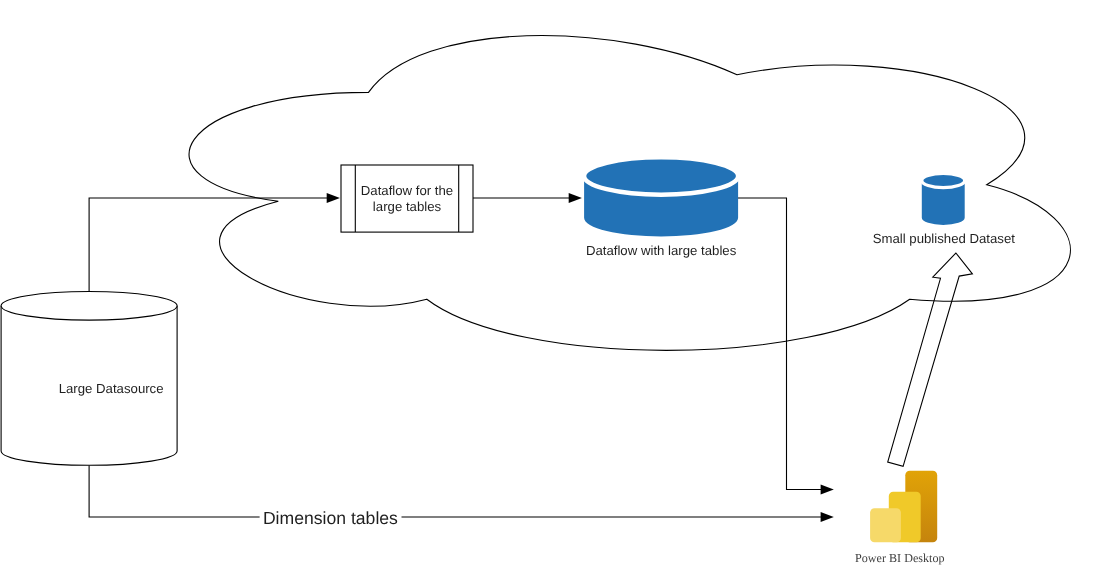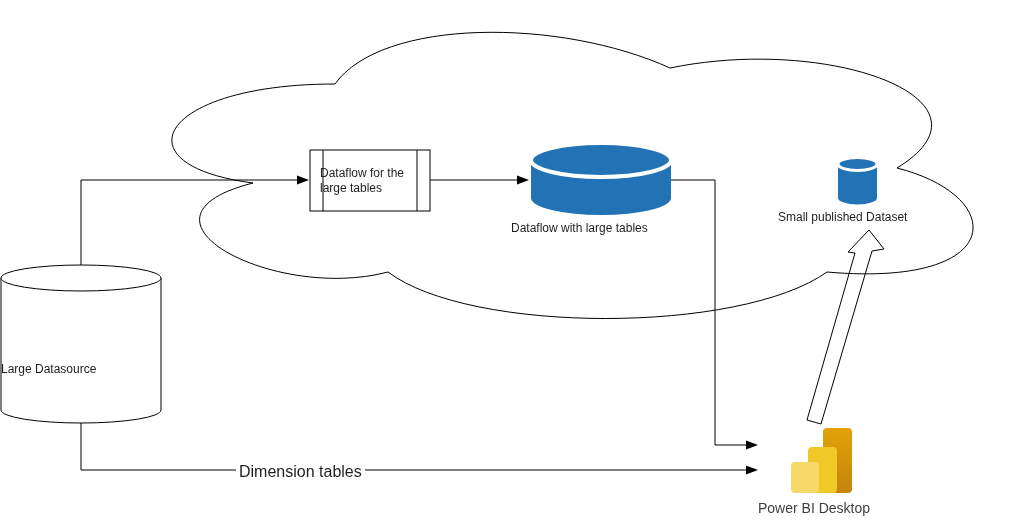--- a/index.html
+++ b/index.html
@@ -6,37 +6,38 @@
   #canvas{
     position:relative;
     width:1011px;height:521px;
     background:#ffffff;
     overflow:hidden;
     font-family:"Liberation Sans", sans-serif;
   }
   #diagram-svg{position:absolute;left:0;top:0;}
   .lbl{
     position:absolute;
+    text-align:center;
     color:#1f1f1f;
     font-size:12px;
     line-height:15px;
     white-space:normal;
   }
-  .lbl-datasource{left:1px;top:362px;width:160px;}
+  .lbl-datasource{left:1px;top:346px;width:160px;padding-left:20px;}
   .lbl-dataflow{left:320px;top:166px;width:100px;}
   .lbl-dataset-large{left:511px;top:221px;width:180px;}
   .lbl-small-dataset{left:778px;top:210px;width:160px;}
   .lbl-dimension{
     left:236px;top:462px;
     font-size:16px;line-height:19px;
     background:#ffffff;
     padding:0 3px;
     text-align:left;
   }
-  .lbl-powerbi{left:758px;top:501px;width:120px;font-size:14px;line-height:14px;color:#3f3f3f;}
+  .lbl-powerbi{left:758px;top:501px;width:120px;font-size:11px;line-height:14px;color:#3f3f3f;font-family:Liberation Serif, serif;}
 </style>
 </head>
 <body>
 
 <div id="canvas">
 
   <svg id="diagram-svg" width="1011" height="521" viewBox="0 0 1011 521">
     <defs>
       <linearGradient id="pbiGrad" x1="0" y1="0" x2="0" y2="1">
         <stop offset="0" stop-color="#E1A307"></stop>

